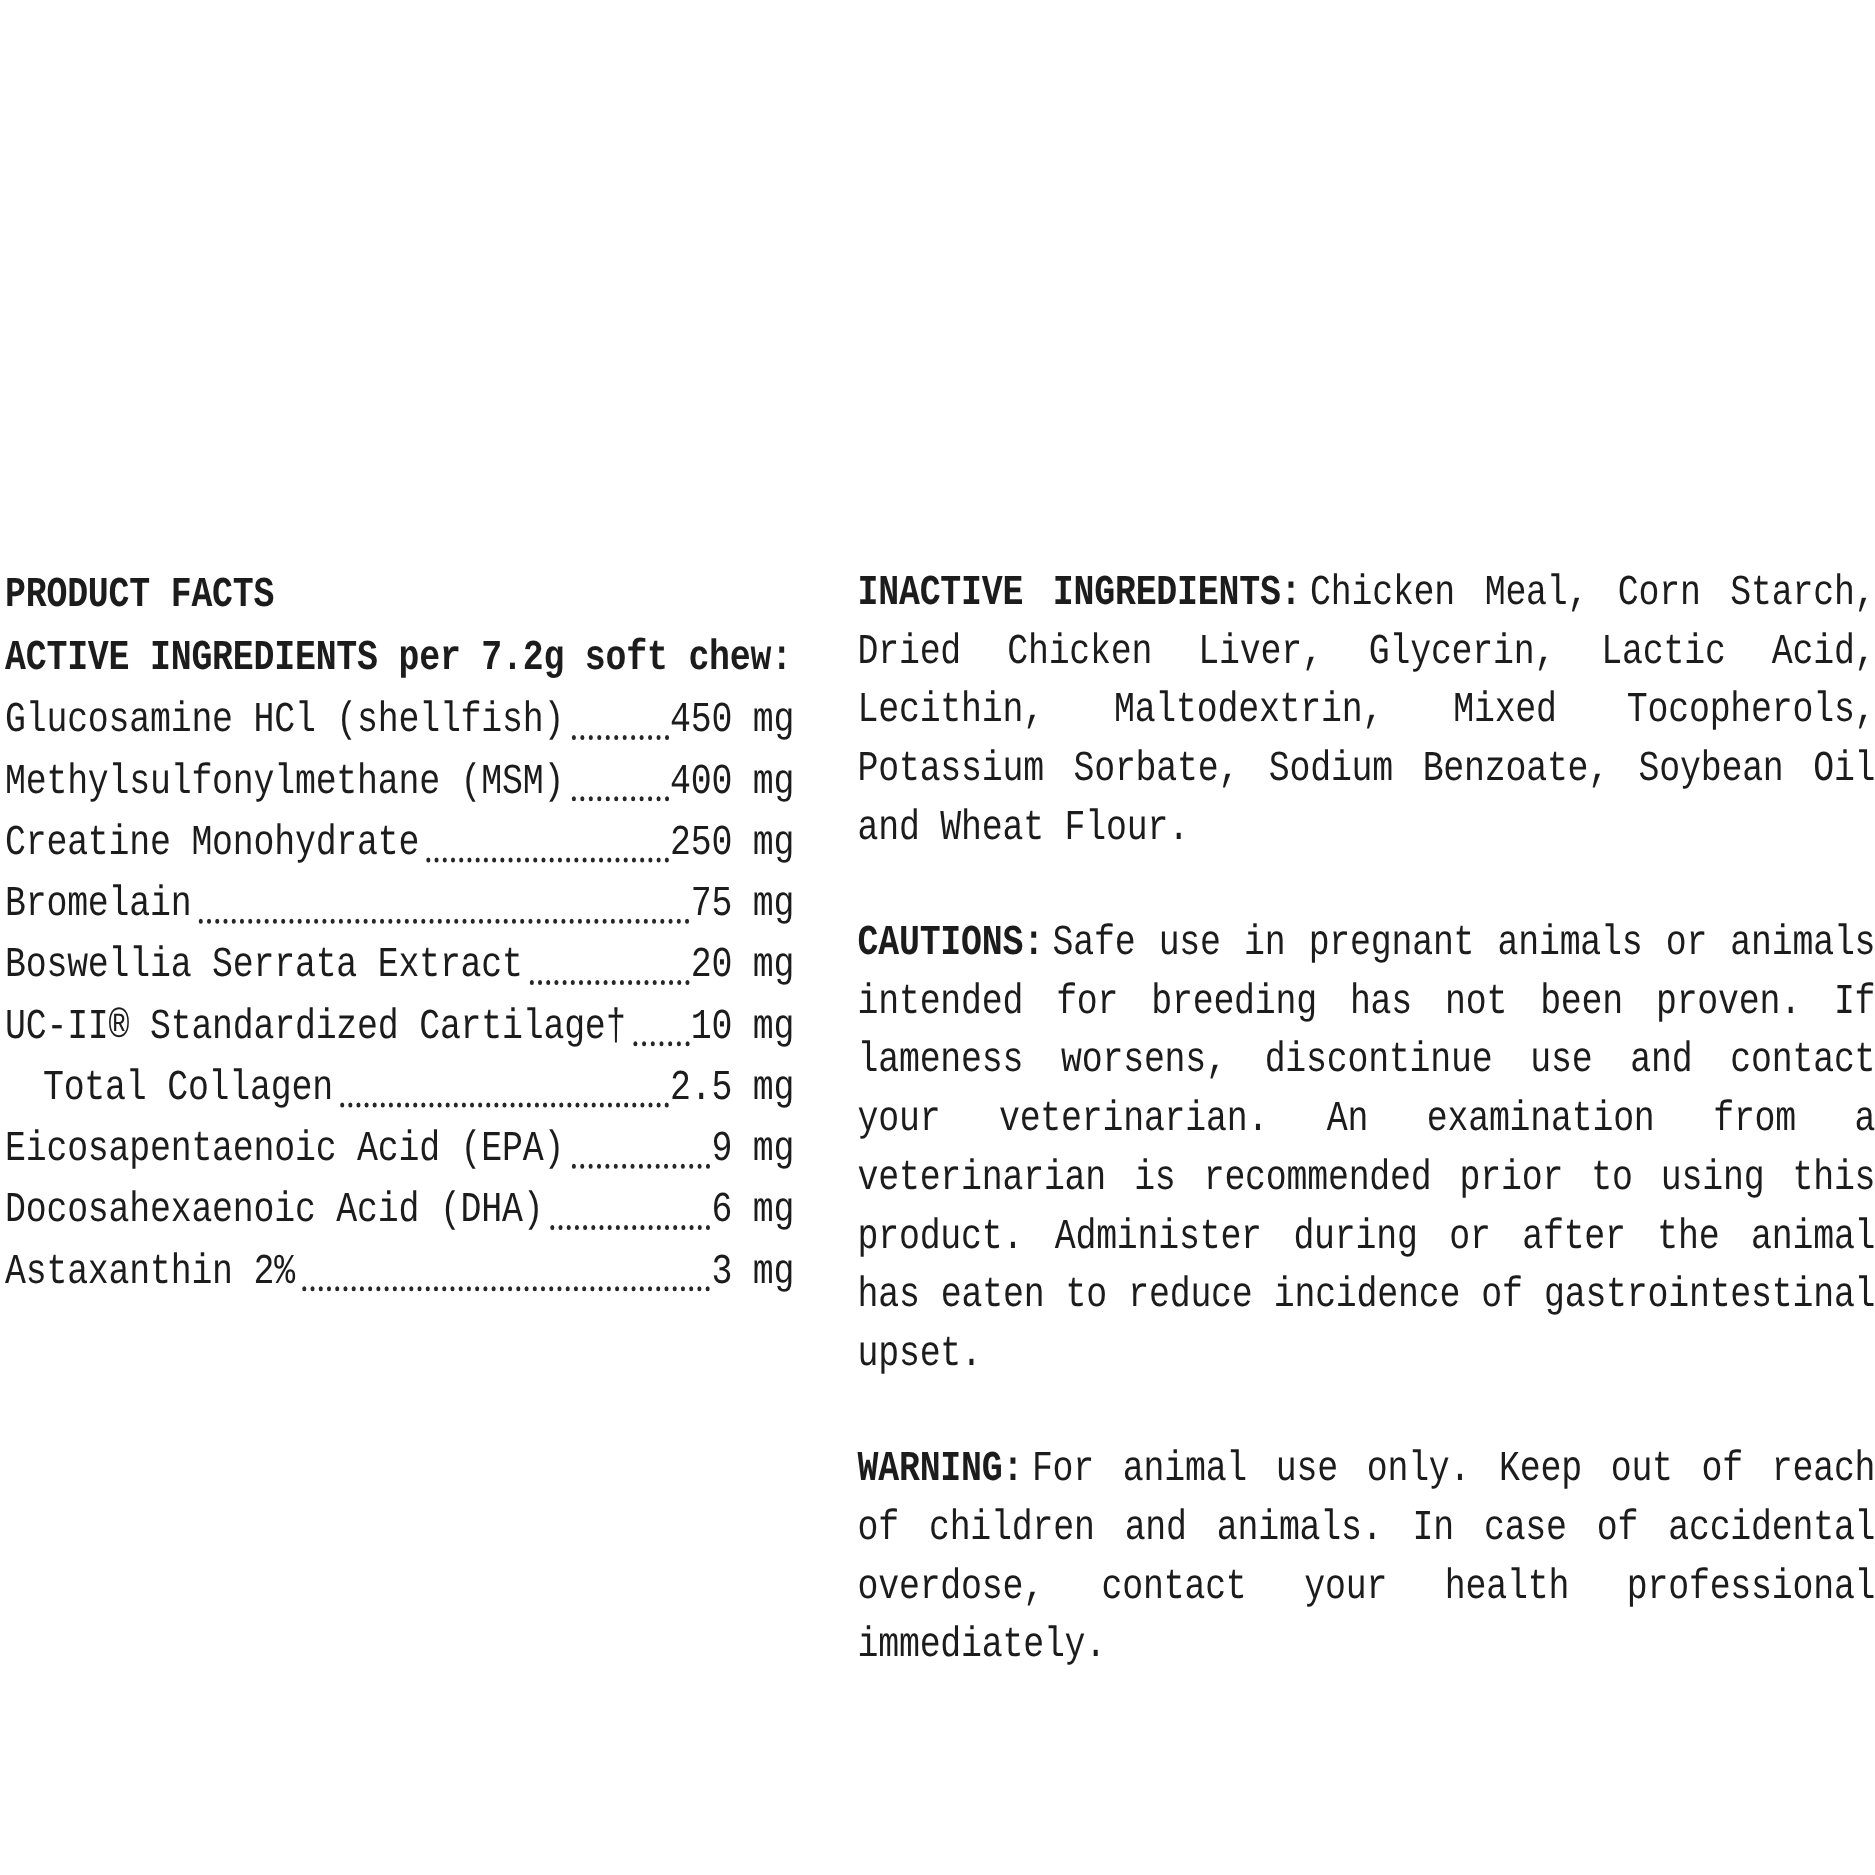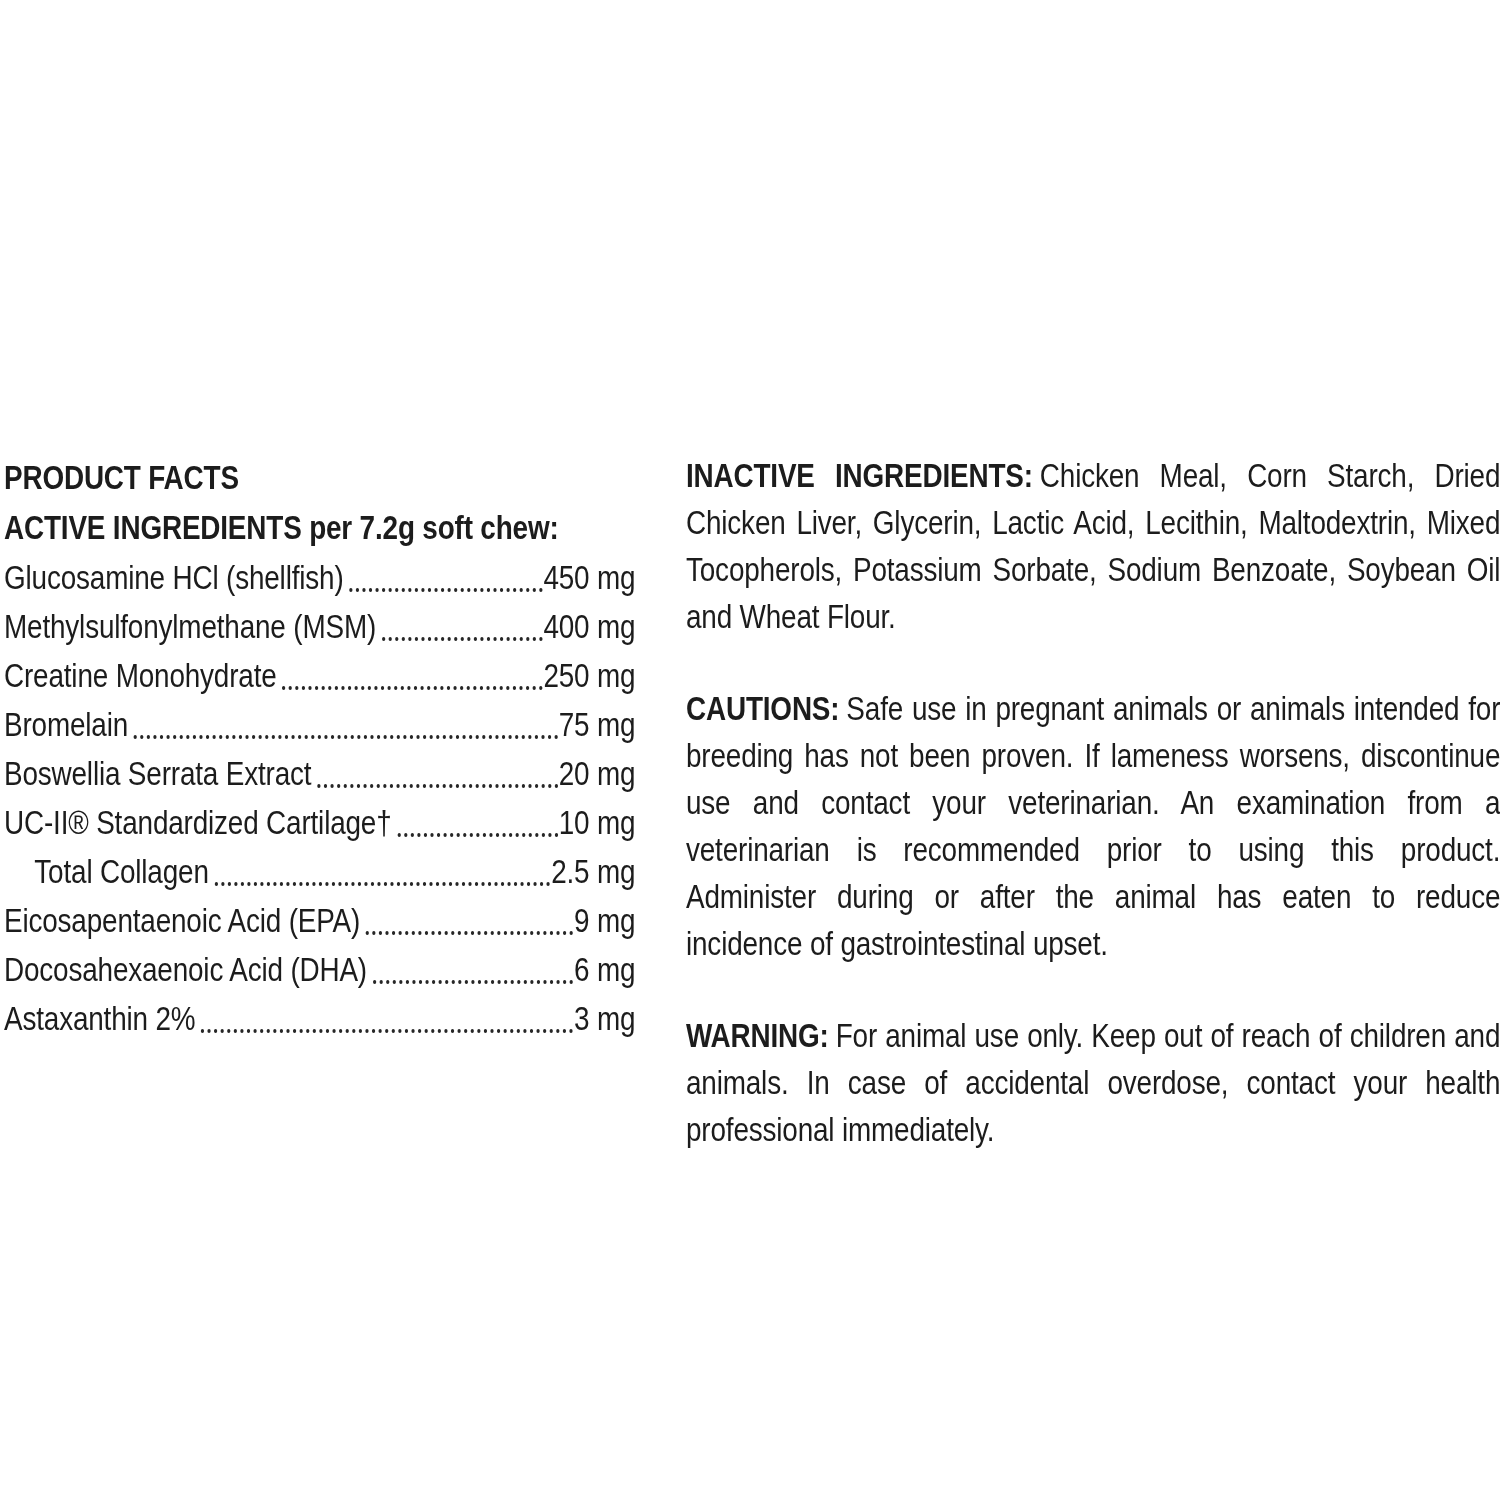--- a/index.html
+++ b/index.html
@@ -6,21 +6,21 @@
     margin: 0;
     padding: 0;
     background: #ffffff;
   }
   .canvas {
     position: relative;
     width: 1500px;
     height: 1500px;
     background: #ffffff;
     overflow: hidden;
-    font-family: Liberation Sans, sans-serif;
+    font-family: Liberation Mono, monospace;
     color: #1c1c1c;
   }
   
   .left-col {
     position: absolute;
     left: 4px;
     top: 452px;
     width: 770px;
     transform: scaleX(0.82);
     transform-origin: left top;

